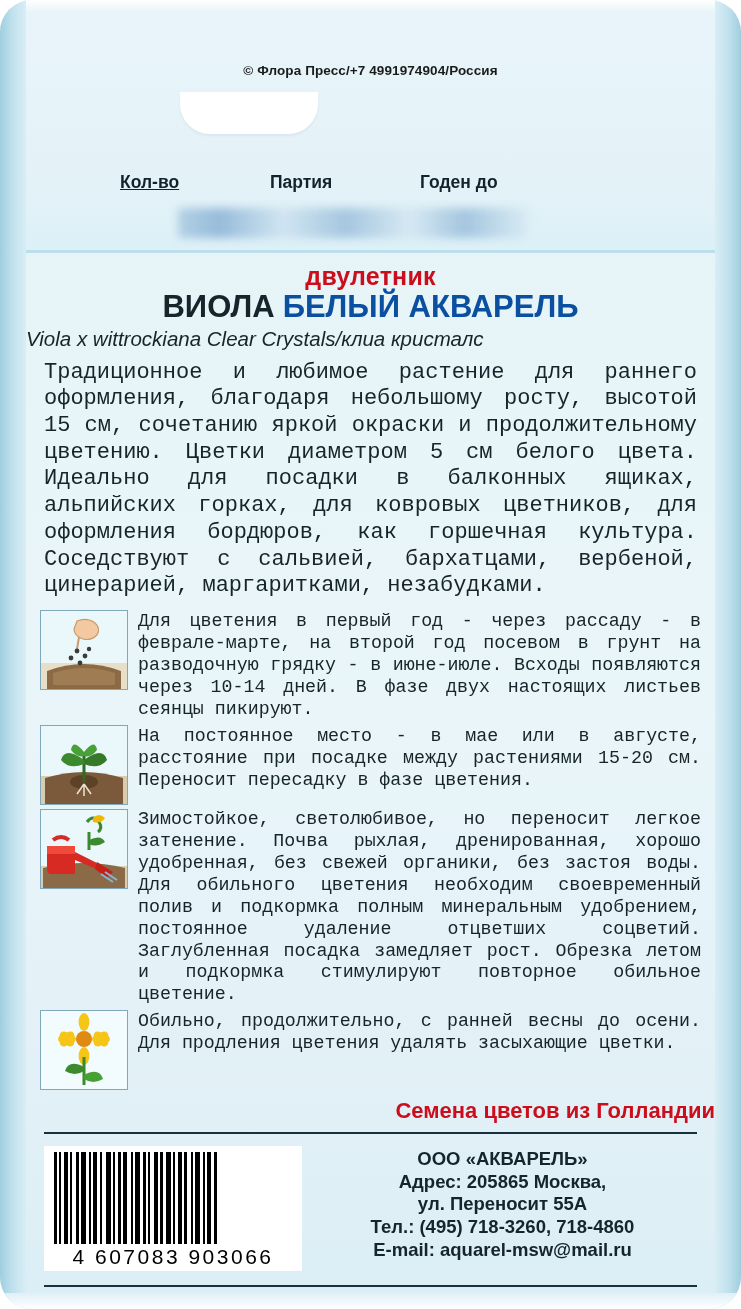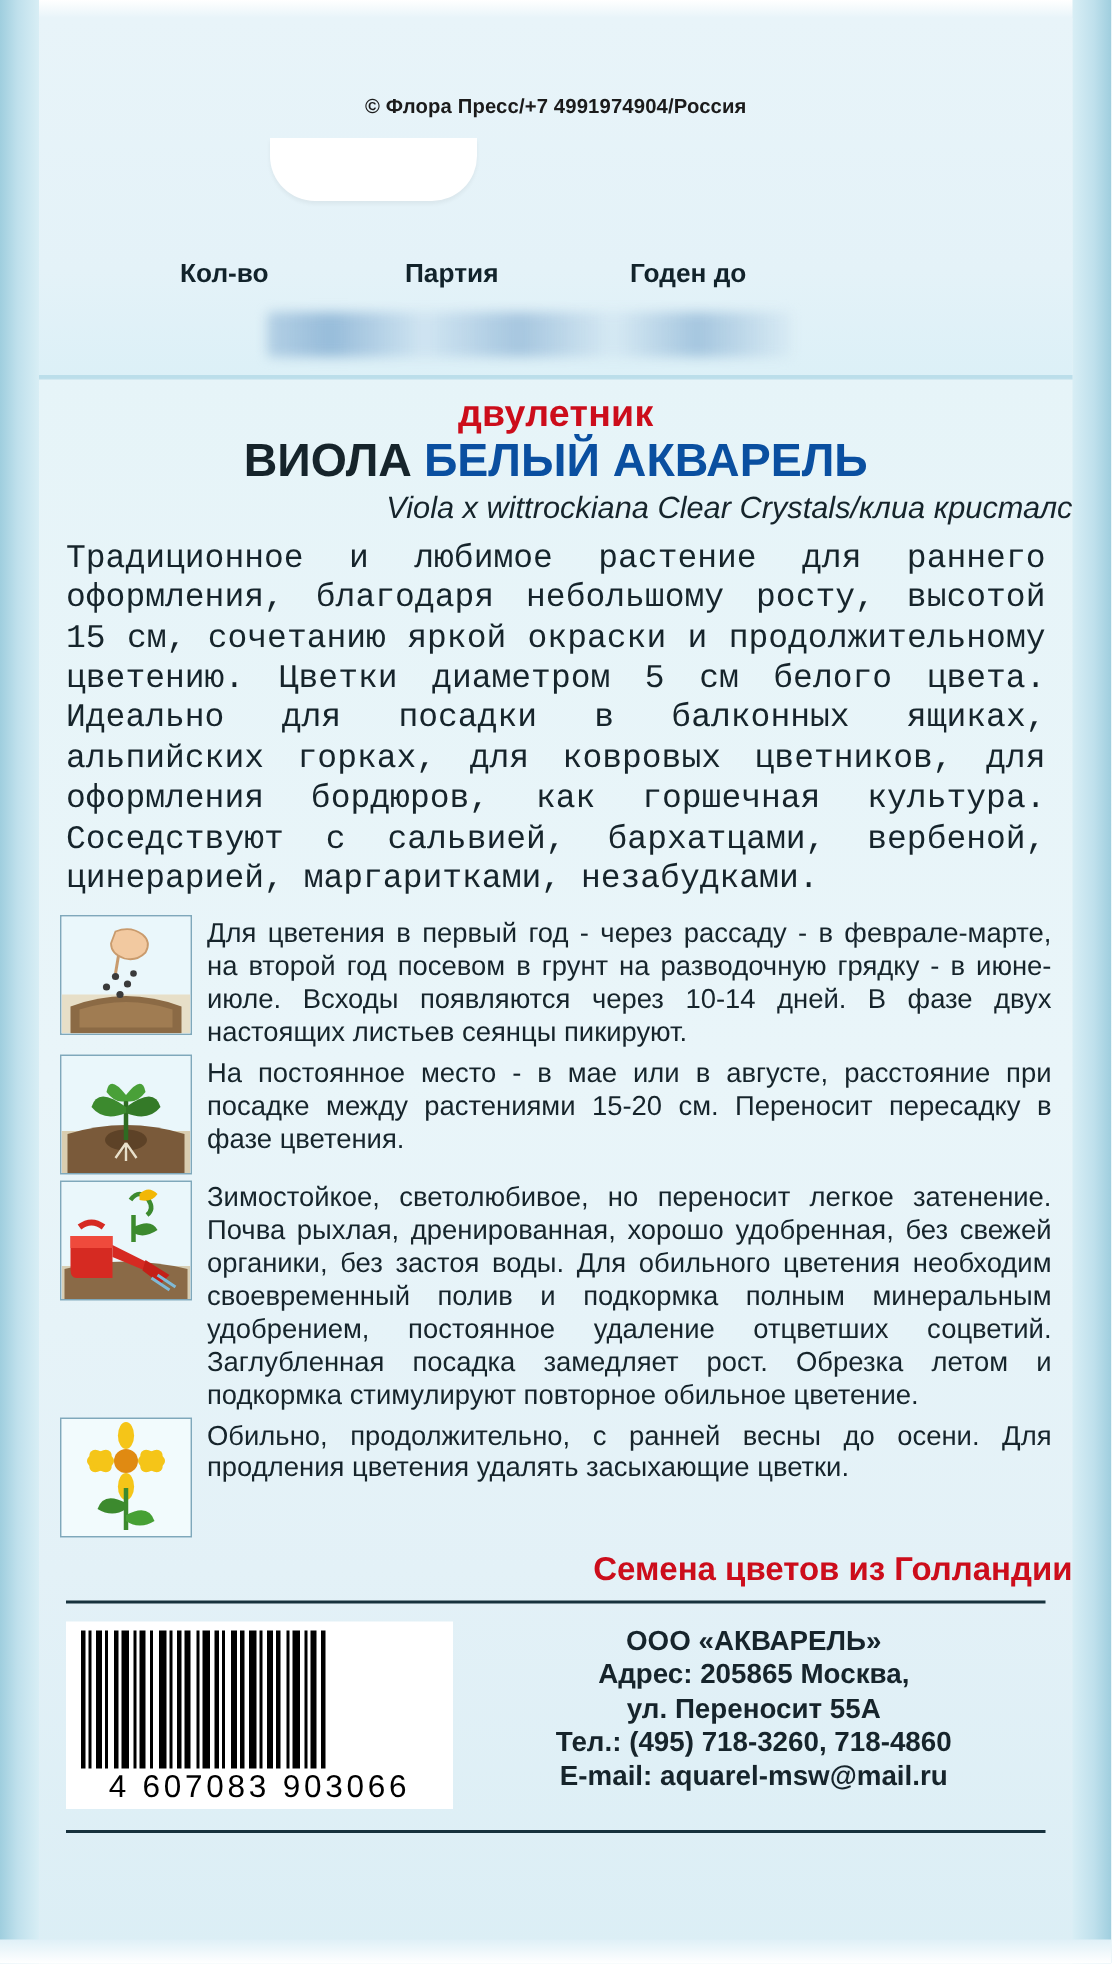--- a/index.html
+++ b/index.html
@@ -12,20 +12,21 @@
     height: 1309px;
     font-family: "Liberation Sans", sans-serif;
     overflow: hidden;
   }
   .packet {
     position: relative;
     width: 741px;
     height: 1309px;
     background: linear-gradient(180deg, #dff0f6 0%, #e6f4f8 18%, #e9f5f9 55%, #e3f1f7 80%, #dbeef5 100%);
     overflow: hidden;
+    border-radius: 32px;
   }
   
   .edge-left {
     position: absolute;
     left: 0; top: 0; bottom: 0;
     width: 26px;
     background: linear-gradient(90deg, #9fcede 0%, #bfe0ec 45%, #d8eef5 100%);
   }
   .edge-right {
     position: absolute;
@@ -90,21 +91,21 @@
     left: 120px;
     width: 500px;
     display: flex;
     gap: 0;
   }
   .fields span {
     font-size: 17.5px;
     font-weight: bold;
     color: #12232b;
   }
-  .f1 { width: 150px; }
+  .f1 { width: 150px; text-decoration: underline; }
   .f2 { width: 150px; }
   .f3 { width: 180px; }
   .blurred-codes {
     position: absolute;
     top: 208px;
     left: 178px;
     width: 350px;
     height: 30px;
     background: linear-gradient(90deg,
         rgba(144,182,214,.55) 0%,
@@ -145,38 +146,39 @@
     font-weight: bold;
     color: #16242b;
   }
   .title-cultivar {
     font-size: 31px;
     font-weight: bold;
     color: #0a4fa0;
     margin-left: 8px;
   }
   .latin {
-    text-align: right;
+    text-align: left;
     font-style: italic;
     font-size: 20.5px;
     color: #16242b;
     margin-top: 3px;
   }
   .intro {
     margin: 9px 18px 0 18px;
     font-size: 22px;
     line-height: 1.215;
     color: #16242b;
     text-align: justify;
     text-justify: inter-word;
     font-family: Liberation Mono, monospace;
   }
 
   .care {
     margin: 10px 14px 0 14px;
+    font-family: Liberation Mono, monospace;
   }
   .care-row {
     display: flex;
     align-items: flex-start;
     margin-bottom: 4px;
   }
   .icon-box {
     width: 86px;
     min-width: 86px;
     height: 78px;

